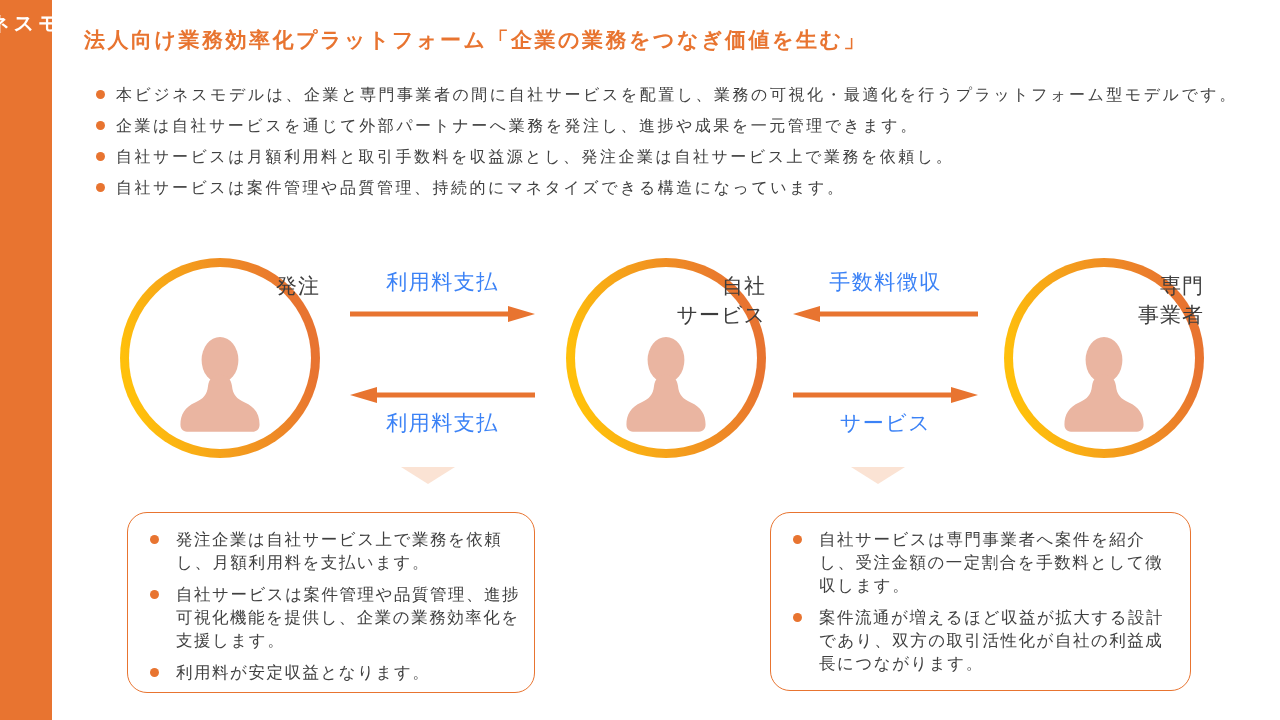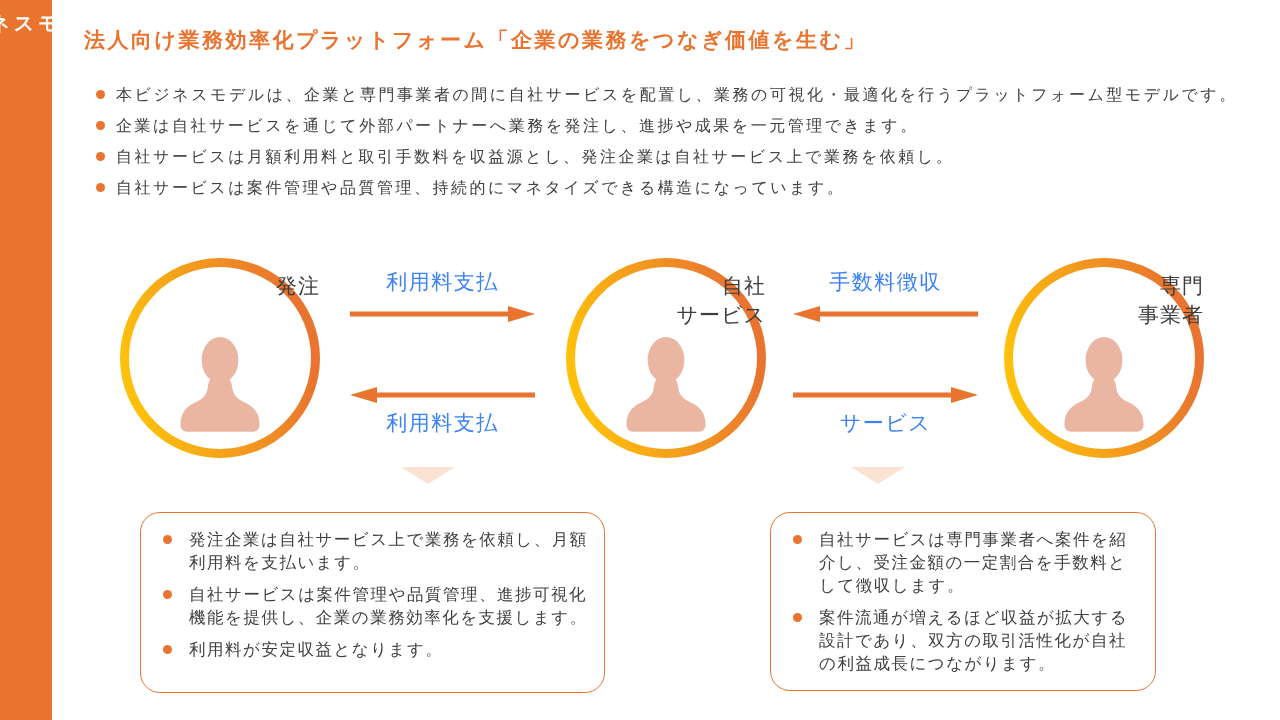--- a/index.html
+++ b/index.html
@@ -127,28 +127,28 @@
     <svg width="185" height="16" viewBox="0 0 185 16">
       <rect x="0" y="5.5" width="162" height="5" fill="#E87430"></rect>
       <polygon points="158,0 185,8 158,16" fill="#E87430"></polygon>
     </svg>
     <div class="flow-label">サービス</div>
   </div>
 
   <div class="tri" style="left:401px;top:467px"></div>
   <div class="tri" style="left:851px;top:467px"></div>
 
-  <div class="detail-box" style="left:140px;width:465px;height:181px">
+  <div class="detail-box" style="left:127px;width:408px;height:181px">
     <ul>
       <li><span class="dot"></span><span>発注企業は自社サービス上で業務を依頼し、月額利用料を支払います。</span></li>
       <li><span class="dot"></span><span>自社サービスは案件管理や品質管理、進捗可視化機能を提供し、企業の業務効率化を支援します。</span></li>
       <li><span class="dot"></span><span>利用料が安定収益となります。</span></li>
     </ul>
   </div>
 
-  <div class="detail-box" style="left:770px;width:386px;height:179px">
+  <div class="detail-box" style="left:770px;width:421px;height:179px">
     <ul>
       <li><span class="dot"></span><span>自社サービスは専門事業者へ案件を紹介し、受注金額の一定割合を手数料として徴収します。</span></li>
       <li><span class="dot"></span><span>案件流通が増えるほど収益が拡大する設計であり、双方の取引活性化が自社の利益成長につながります。</span></li>
     </ul>
   </div>
 
 </div>
 
 </body></html>

